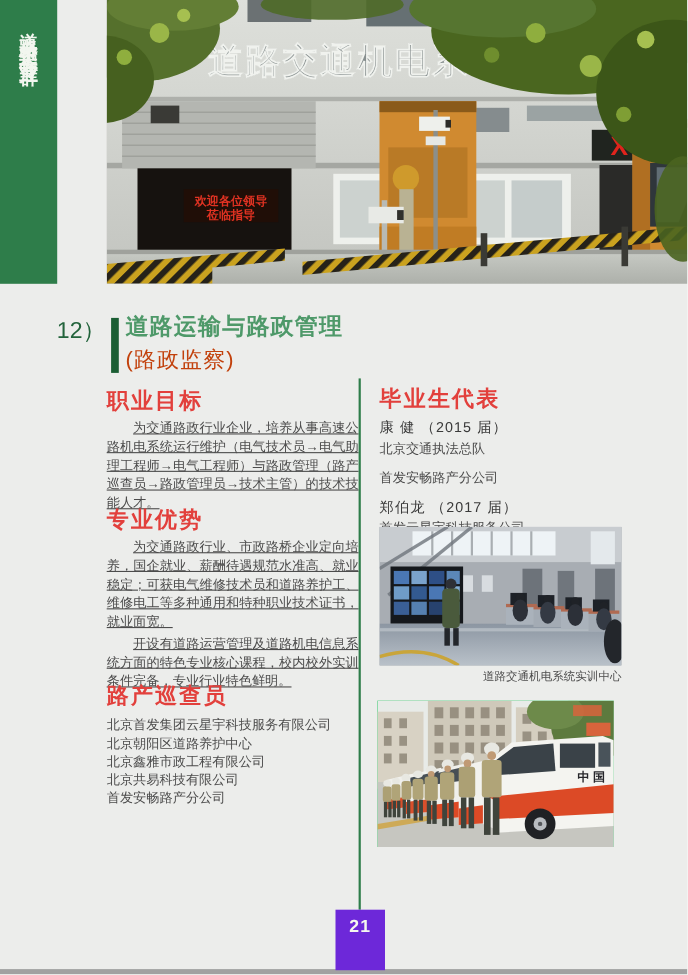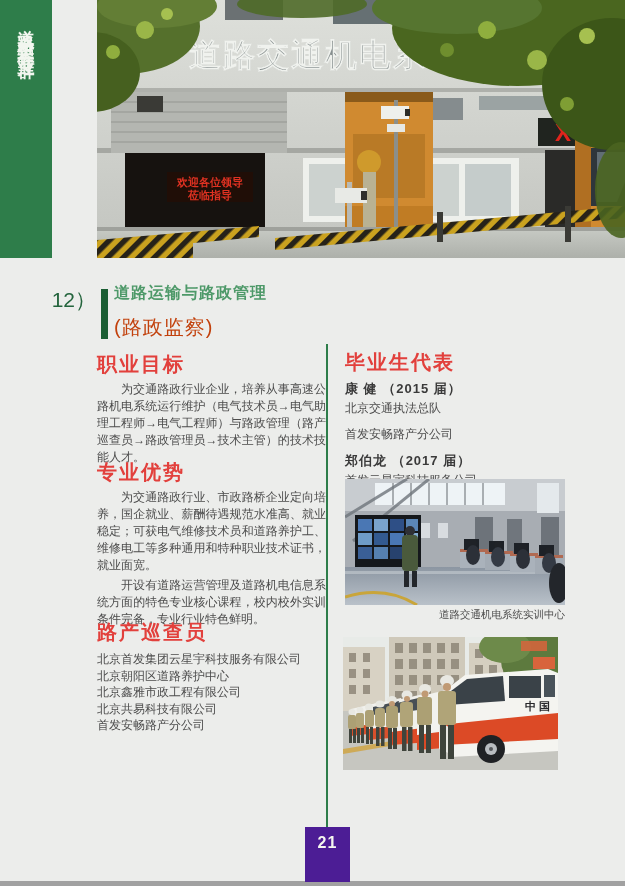--- a/index.html
+++ b/index.html
@@ -33,75 +33,75 @@
   .sec-num{
     position:absolute;left:46px;top:286px;width:50px;
     text-align:right;font-size:21px;font-weight:normal;color:#23643c;
   }
   .sec-bar{
     position:absolute;left:101px;top:289px;width:7px;height:50px;
     background:#1a5e33;
   }
   .sec-title{
     position:absolute;left:114px;top:283px;
-    font-size:16px;font-weight:600;color:#4e9969;letter-spacing:1px;
+    font-size:21px;font-weight:600;color:#4e9969;letter-spacing:1px;
   }
   .sec-sub{
     position:absolute;left:114px;top:314px;
     font-size:20px;color:#c2410c;letter-spacing:1px;
   }
   
   .red-h{
     position:absolute;
     font-family:"Liberation Serif","DejaVu Serif",serif;
     font-size:20px;font-weight:600;color:#e2403c;letter-spacing:2px;
   }
   .body-p{
     position:absolute;left:97px;width:229px;
     font-size:12px;line-height:17px;color:#4c4c4c;
     text-align:justify;
   }
-  .body-p p{margin:0 0 3px 0;text-indent:2em;}
+  .body-p p{margin:0 0 3px 0;text-indent:2em;text-decoration:underline;}
   .emp-list{
     position:absolute;left:97px;top:651px;width:229px;
     font-size:12px;line-height:16.5px;color:#4c4c4c;
   }
   .emp-list div{white-space:nowrap;}
   
   .divider{
     position:absolute;left:326px;top:344px;width:2px;height:483px;
     background:#2e7d4a;
   }
   .grads{
     position:absolute;left:345px;top:380px;width:220px;
   }
   .grad{margin-bottom:9px;}
   .grad .gname{
-    font-size:13px;font-weight:bold;color:#3a3a3a;letter-spacing:1px;
+    font-size:13px;font-weight:normal;color:#3a3a3a;letter-spacing:1px;
   }
   .grad .gorg{
     font-size:12px;color:#4c4c4c;margin-top:2px;
   }
   .photo1{
     position:absolute;left:345px;top:479px;width:220px;height:126px;
     overflow:hidden;background:#aab0b6;
   }
   .photo-cap{
     position:absolute;left:345px;top:608px;width:220px;
     text-align:right;font-size:10.5px;color:#4c4c4c;
   }
   .photo2{
     position:absolute;left:343px;top:637px;width:215px;height:133px;
     overflow:hidden;background:#22c55e;
   }
   .photo1 svg,.photo2 svg{display:block;width:100%;height:100%;}
   
   .page-num-block{
     position:absolute;left:305px;top:827px;width:45px;height:55px;
-    background:#4c1d95;text-align:center;z-index:2;
+    background:#6d28d9;text-align:center;z-index:2;
   }
   .page-num-block span{
     display:inline-block;margin-top:7px;
     color:#f5f7ef;font-size:16px;font-weight:bold;letter-spacing:1px;
   }
   .bottom-bar{
     position:absolute;left:0;bottom:0;width:625px;height:5px;
     background:#a1a1a1;
   }
 </style>

